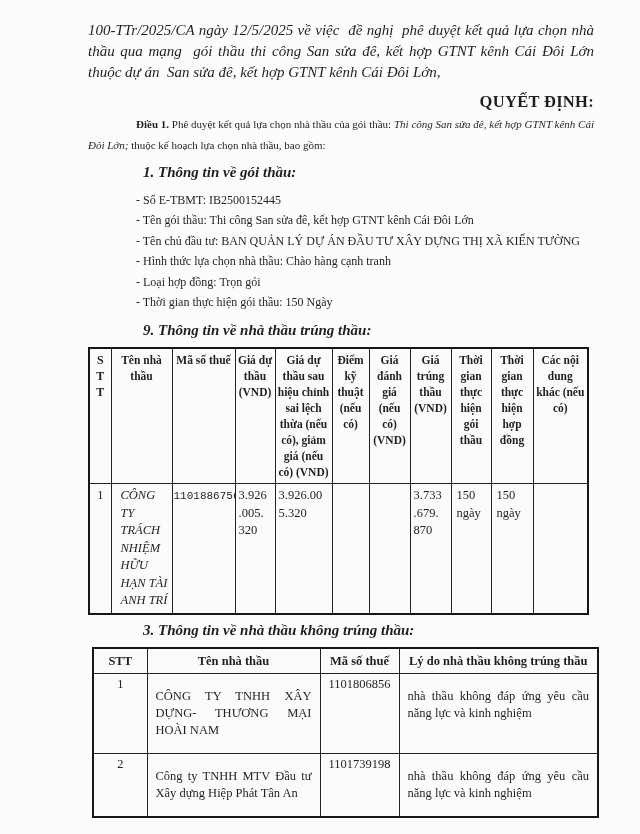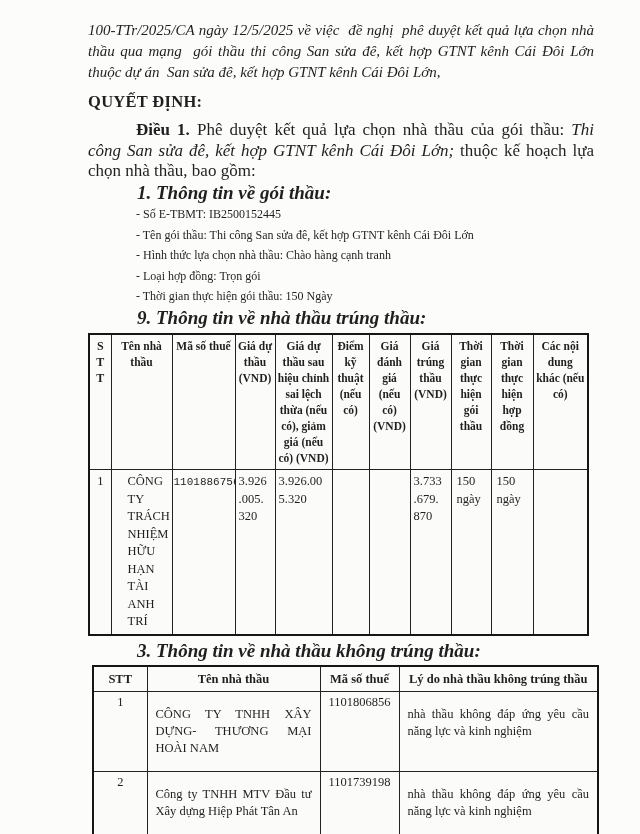--- a/index.html
+++ b/index.html
@@ -8,50 +8,50 @@
     background:#fcfcfb; color:#1f1f1f;
     font-family:"Liberation Serif","DejaVu Serif",serif;
   }
   .doc { padding:20px 46px 0 88px;border-radius:13px; }
 
   .intro {
     margin:0; font-style:italic; font-size:15px; line-height:21px;
     text-align:justify; white-space:pre-wrap;
   }
   .decision-heading {
-    margin:7px 0 0; text-align:left; font-weight:bold;
+    margin:7px 0 0; text-align:right; font-weight:bold;
     font-size:16.5px; line-height:24px; letter-spacing:.3px;
   }
   .para {
-    margin:6px 0 0; font-size:17px; line-height:20.5px;
+    margin:0 0 0; font-size:11px; line-height:20.5px;
     text-align:justify; text-indent:48px;
   }
   .sec-heading {
-    margin:1px; font-size:19px; line-height:20.5px;
+    margin:7px; font-size:15px; line-height:20.5px;
     font-weight:bold; font-style:italic; text-indent:48px;
   }
   .bullet { margin:0; font-size:12px; line-height:20.5px; text-indent:48px; }
 
   table { border-collapse:collapse; table-layout:fixed; background:#fbfbf9; }
   .t2 { width:499px; margin:5px 0 0 0; border:2px solid #161616; }
   .t2 th, .t2 td { border:1.5px solid #222; overflow:hidden; }
   .t2 th {
     font-size:11.5px; line-height:16px; font-weight:bold;
     text-align:center; vertical-align:top; padding:3px 2px;
     overflow-wrap:normal; word-break:normal;
   }
   .t2 th.th-stt { word-break:break-all; padding:3px 4px; font-size:12px; }
   .t2 td {
     font-size:12.5px; line-height:17.5px; vertical-align:top; padding:3px 3px;
   }
   .t2 tbody tr { height:124px; }
   .t2 td.ctr { text-align:center; }
   .t2 td.tax { text-align:center; font-size:11px; padding:4px 1px;font-family:Liberation Mono, monospace; }
   .t2 td.num { text-align:left; white-space:pre-line; padding-right:4px; }
-  .t2 td.name { padding-left:16px; }
+  .t2 td.name { padding-left:9px;font-style:italic; }
   .t2 td.dur { padding-left:5px; }
 
   .sec-heading-3 { margin-top:5px; }
   .t3 { width:505px; margin:4px 0 0 4px; border:2px solid #161616; }
   .t3 th, .t3 td { border:1.5px solid #222; }
   .t3 th {
     font-size:12.5px; line-height:16px; font-weight:bold;
     text-align:center; vertical-align:middle; padding:4px 2px;
   }
   .t3 td { font-size:12.5px; line-height:17px; vertical-align:top; padding:14px 8px; }
@@ -65,20 +65,21 @@
 
   <p class="intro">100-TTr/2025/CA ngày 12/5/2025 về việc  đề nghị  phê duyệt kết quả lựa chọn nhà thầu qua mạng  gói thầu thi công San sửa đê, kết hợp GTNT kênh Cái Đôi Lớn thuộc dự án  San sửa đê, kết hợp GTNT kênh Cái Đôi Lớn,</p>
 
   <p class="decision-heading">QUYẾT ĐỊNH:</p>
 
   <p class="para"><b>Điều 1.</b><span> Phê duyệt kết quả lựa chọn nhà thầu của gói thầu: </span><i>Thi công San sửa đê, kết hợp GTNT kênh Cái Đôi Lớn;</i><span> thuộc kế hoạch lựa chọn nhà thầu, bao gồm:</span></p>
 
   <p class="sec-heading">1. Thông tin về gói thầu:</p>
   <p class="bullet">- Số E-TBMT: IB2500152445</p>
   <p class="bullet">- Tên gói thầu: Thi công San sửa đê, kết hợp GTNT kênh Cái Đôi Lớn</p>
+  <p class="bullet">- Tên chủ đầu tư: BAN QUẢN LÝ DỰ ÁN ĐẦU TƯ XÂY DỰNG THỊ XÃ KIẾN TƯỜNG</p>
   <p class="bullet">- Hình thức lựa chọn nhà thầu: Chào hàng cạnh tranh</p>
   <p class="bullet">- Loại hợp đồng: Trọn gói</p>
   <p class="bullet">- Thời gian thực hiện gói thầu: 150 Ngày</p>
 
   <p class="sec-heading">9. Thông tin về nhà thầu trúng thầu:</p>
 
   <table class="t2">
     <colgroup>
       <col style="width:22px">
         <col style="width:61px">

